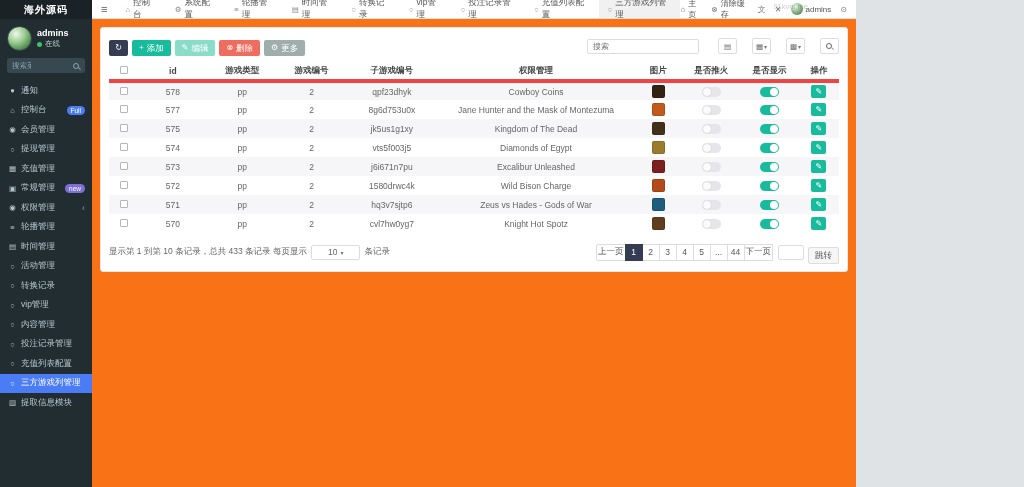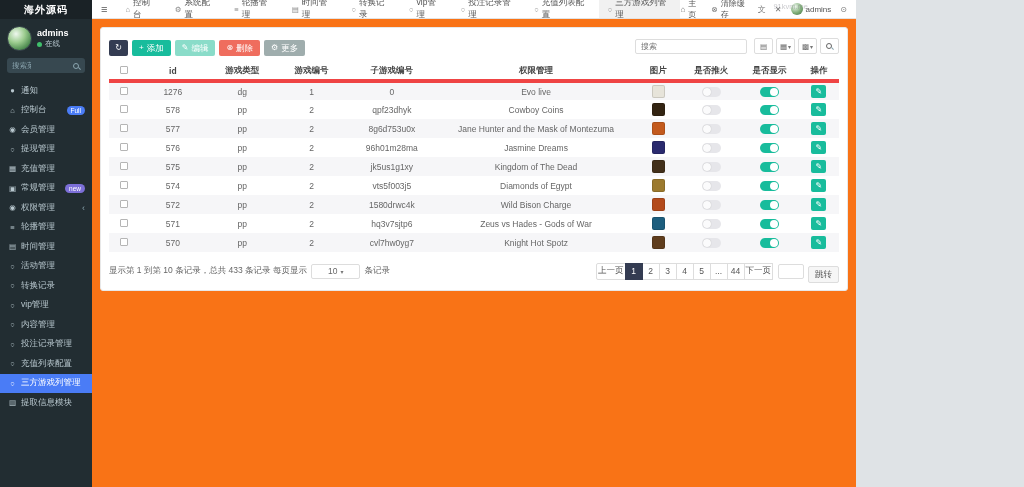--- a/index.html
+++ b/index.html
@@ -46,21 +46,21 @@
   .content{flex:1;padding:8px;overflow:hidden;}
   .panel{background:#fff;border:1px solid #e8e8e8;border-radius:3px;padding:8px 8px 7px;}
   .toolbar{display:flex;align-items:center;margin-bottom:7px;}
   .btn{height:16px;display:inline-flex;align-items:center;gap:3px;color:#fff;font-size:8.5px;border:none;border-radius:2px;padding:0 7px;margin-right:4px;cursor:pointer;line-height:1;}
   .btn .bi{font-size:8px;}
   .btn.dark{background:#343c52;width:19px;justify-content:center;padding:0;}
   .btn.green{background:#18bc9c;}
   .btn.green-light{background:#8adcc9;}
   .btn.red{background:#ef6d5e;}
   .btn.gray{background:#9fadad;}
-  .toolbar-right{margin-left:auto;display:flex;align-items:center;gap:3px;}
+  .toolbar-right{margin-left:auto;display:flex;align-items:center;gap:15px;}
   .search-input{width:112px;height:15px;border:1px solid #ddd;border-radius:2px;font-size:8px;padding:0 5px;color:#555;outline:none;margin-right:4px;}
   .tb-btn{height:16px;min-width:19px;border:1px solid #ddd;background:#fff;border-radius:2px;display:inline-flex;align-items:center;justify-content:center;font-size:7.5px;color:#666;cursor:pointer;gap:1px;padding:0 2px;}
   .caret{font-size:6px;color:#777;}
 
   
   table{width:100%;border-collapse:collapse;table-layout:fixed;font-size:8.5px;color:#666;}
   thead th{height:18px;font-weight:700;color:#444;border-bottom:4px solid #ef4444;overflow:hidden;white-space:nowrap;}
   tbody td{height:19px;text-align:center;vertical-align:middle;overflow:hidden;white-space:nowrap;text-overflow:ellipsis;}
   tbody tr:nth-child(odd){background:#f6f6f8;}
   .cb{width:8px;height:8px;border:1px solid #b5b5b5;border-radius:1px;background:#fff;display:inline-block;cursor:pointer;}
@@ -299,34 +299,20 @@
                 <th>权限管理</th>
                 <th>图片</th>
                 <th>是否推火</th>
                 <th>是否显示</th>
                 <th>操作</th>
               </tr>
             </thead>
           <tbody id="tbody">
               <tr>
                 <td><span class="cb"></span></td>
-                <td>1276</td>
-                <td>dg</td>
-                <td>1</td>
-                <td>0</td>
-                <td>Evo live</td>
-                <td><span class="thumb" style="background:#e7e4da"></span></td>
-                <td><span class="tg off"></span></td>
-                <td><span class="tg on"></span></td>
-                <td><button class="edit-btn">
-                    <span>✎</span>
-                  </button></td>
-              </tr>
-              <tr>
-                <td><span class="cb"></span></td>
                 <td>578</td>
                 <td>pp</td>
                 <td>2</td>
                 <td>qpf23dhyk</td>
                 <td>Cowboy Coins</td>
                 <td><span class="thumb" style="background:#332412"></span></td>
                 <td><span class="tg off"></span></td>
                 <td><span class="tg on"></span></td>
                 <td><button class="edit-btn">
                     <span>✎</span>
@@ -341,54 +327,54 @@
                 <td>Jane Hunter and the Mask of Montezuma</td>
                 <td><span class="thumb" style="background:#c35a1d"></span></td>
                 <td><span class="tg off"></span></td>
                 <td><span class="tg on"></span></td>
                 <td><button class="edit-btn">
                     <span>✎</span>
                   </button></td>
               </tr>
               <tr>
                 <td><span class="cb"></span></td>
-                <td>576</td>
-                <td>pp</td>
-                <td>2</td>
-                <td>96h01m28ma</td>
-                <td>Jasmine Dreams</td>
-                <td><span class="thumb" style="background:#2a2a6e"></span></td>
-                <td><span class="tg off"></span></td>
-                <td><span class="tg on"></span></td>
-                <td><button class="edit-btn">
-                    <span>✎</span>
-                  </button></td>
-              </tr>
-              <tr>
-                <td><span class="cb"></span></td>
                 <td>575</td>
                 <td>pp</td>
                 <td>2</td>
                 <td>jk5us1g1xy</td>
                 <td>Kingdom of The Dead</td>
                 <td><span class="thumb" style="background:#42301a"></span></td>
                 <td><span class="tg off"></span></td>
                 <td><span class="tg on"></span></td>
                 <td><button class="edit-btn">
                     <span>✎</span>
                   </button></td>
               </tr>
               <tr>
                 <td><span class="cb"></span></td>
                 <td>574</td>
                 <td>pp</td>
                 <td>2</td>
                 <td>vts5f003j5</td>
                 <td>Diamonds of Egypt</td>
                 <td><span class="thumb" style="background:#9c7a2e"></span></td>
+                <td><span class="tg off"></span></td>
+                <td><span class="tg on"></span></td>
+                <td><button class="edit-btn">
+                    <span>✎</span>
+                  </button></td>
+              </tr>
+              <tr>
+                <td><span class="cb"></span></td>
+                <td>573</td>
+                <td>pp</td>
+                <td>2</td>
+                <td>j6i671n7pu</td>
+                <td>Excalibur Unleashed</td>
+                <td><span class="thumb" style="background:#7c1f1f"></span></td>
                 <td><span class="tg off"></span></td>
                 <td><span class="tg on"></span></td>
                 <td><button class="edit-btn">
                     <span>✎</span>
                   </button></td>
               </tr>
               <tr>
                 <td><span class="cb"></span></td>
                 <td>572</td>
                 <td>pp</td>

